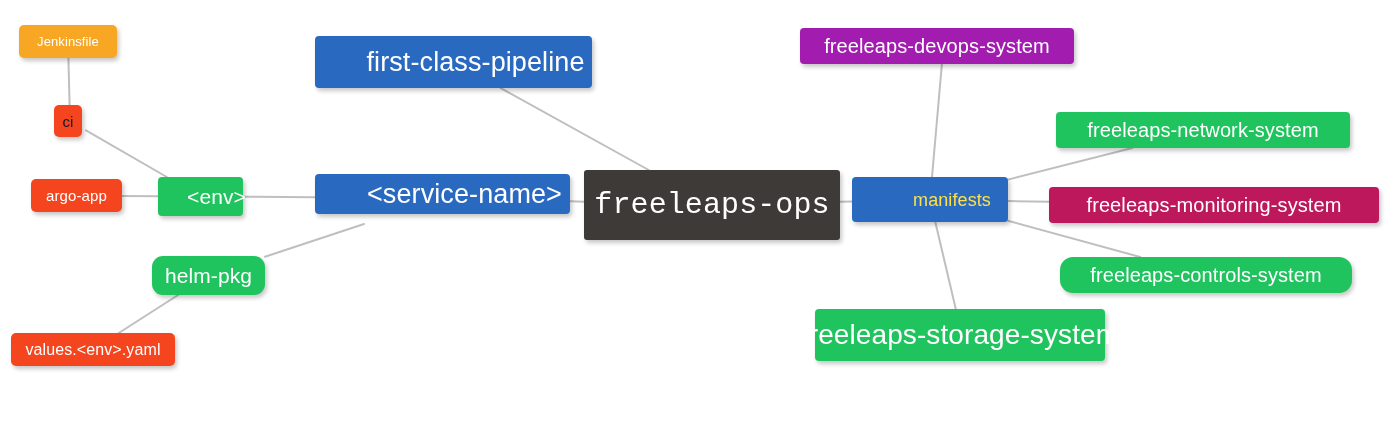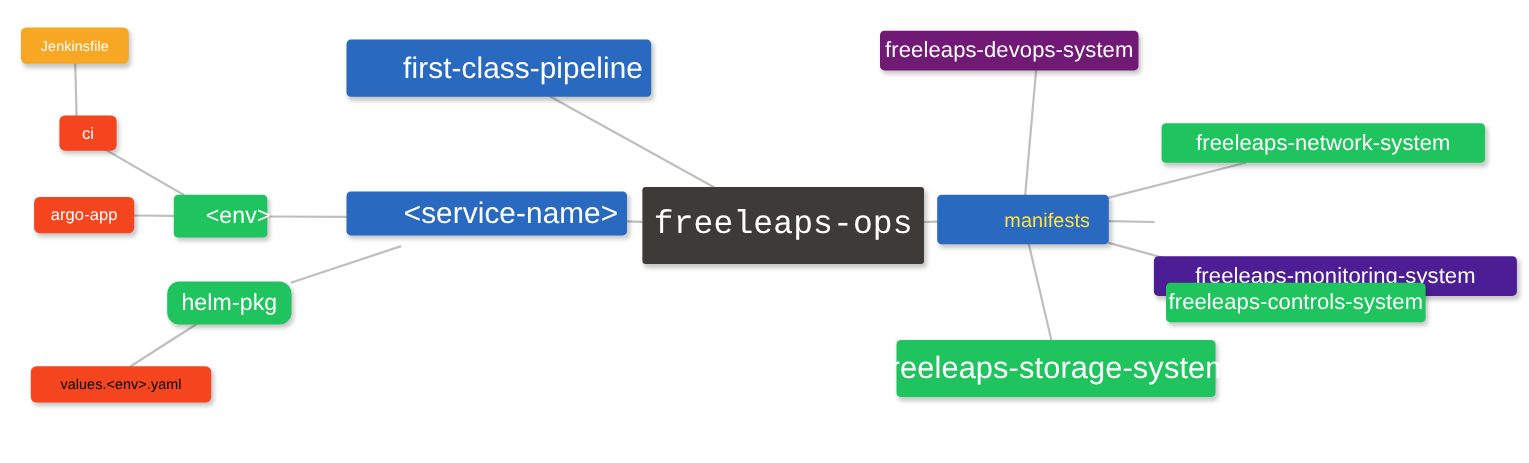--- a/index.html
+++ b/index.html
@@ -50,22 +50,22 @@
       <line x1="935.3" y1="222.0" x2="955.8" y2="309.0" stroke="#bfbfbf" stroke-width="2" stroke-linecap="round"></line>
     </svg>
   <div id="node-layer">
       <div class="node n-root" style="left: 584px; top: 170px; width: 256px; height: 70px; background: rgb(62, 58, 55); font-size: 30px; color: rgb(255, 255, 255);">freeleaps-ops</div>
       <div class="node n-lvl1" style="left: 315px; top: 36px; width: 277px; height: 52px; background: rgb(42, 105, 192); font-size: 27px; color: rgb(255, 255, 255);">first-class-pipeline</div>
       <div class="node n-lvl1" style="left: 315px; top: 174px; width: 255px; height: 40px; background: rgb(42, 105, 192); font-size: 27px; color: rgb(255, 255, 255);">&lt;service-name&gt;</div>
       <div class="node n-lvl1" style="left: 852px; top: 177px; width: 156px; height: 45px; background: rgb(42, 105, 192); font-size: 18px; color: #fde047;">manifests</div>
       <div class="node n-lvl2" style="left: 158px; top: 177px; width: 85px; height: 39px; background: rgb(31, 196, 94); font-size: 21px; color: rgb(255, 255, 255); padding-left: 32px;">&lt;env&gt;</div>
       <div class="node n-lvl2" style="left: 152px; top: 256px; width: 113px; height: 39px; background: rgb(31, 196, 94); font-size: 21px; color: rgb(255, 255, 255); border-radius: 11px;">helm-pkg</div>
       <div class="node n-lvl3" style="left: 19px; top: 25px; width: 98px; height: 33px; background: rgb(247, 167, 36); font-size: 13px; color: rgb(255, 255, 255);">Jenkinsfile</div>
-      <div class="node n-lvl3" style="left: 54px; top: 105px; width: 52px; height: 32px; background: rgb(244, 69, 30); font-size: 15px; color: #ffffff;">ci</div>
+      <div class="node n-lvl3" style="left: 54px; top: 105px; width: 28px; height: 32px; background: rgb(244, 69, 30); font-size: 15px; color: #0f172a;">ci</div>
       <div class="node n-lvl3" style="left: 31px; top: 179px; width: 91px; height: 33px; background: rgb(244, 69, 30); font-size: 15px; color: rgb(255, 255, 255);">argo-app</div>
-      <div class="node n-lvl3" style="left: 11px; top: 333px; width: 164px; height: 33px; background: rgb(244, 69, 30); font-size: 13px; color: #000000; margin-left: 17px;">values.&lt;env&gt;.yaml</div>
-      <div class="node n-lvl2" style="left: 800px; top: 28px; width: 235px; height: 36px; background: #701a75; font-size: 20px; color: rgb(255, 255, 255);">freeleaps-devops-system</div>
+      <div class="node n-lvl3" style="left: 11px; top: 333px; width: 164px; height: 33px; background: rgb(244, 69, 30); font-size: 16px; color: #ffffff;">values.&lt;env&gt;.yaml</div>
+      <div class="node n-lvl2" style="left: 800px; top: 28px; width: 274px; height: 36px; background: #a21caf; font-size: 20px; color: rgb(255, 255, 255);">freeleaps-devops-system</div>
       <div class="node n-lvl2" style="left: 1056px; top: 112px; width: 294px; height: 36px; background: rgb(31, 196, 94); font-size: 20px; color: rgb(255, 255, 255);">freeleaps-network-system</div>
-      <div class="node n-lvl2" style="left: 1049px; top: 187px; width: 330px; height: 36px; background: #4c1d95; font-size: 20px; color: rgb(255, 255, 255); margin-top: 46px;">freeleaps-monitoring-system</div>
-      <div class="node n-lvl2" style="left: 1060px; top: 257px; width: 236px; height: 36px; background: rgb(31, 196, 94); font-size: 20px; color: rgb(255, 255, 255);">freeleaps-controls-system</div>
+      <div class="node n-lvl2" style="left: 1049px; top: 187px; width: 330px; height: 36px; background: #be185d; font-size: 20px; color: rgb(255, 255, 255);">freeleaps-monitoring-system</div>
+      <div class="node n-lvl2" style="left: 1060px; top: 257px; width: 292px; height: 36px; background: rgb(31, 196, 94); font-size: 20px; color: rgb(255, 255, 255); border-radius: 13px;">freeleaps-controls-system</div>
       <div class="node n-lvl2" style="left: 815px; top: 309px; width: 290px; height: 52px; background: rgb(31, 196, 94); font-size: 28px; color: rgb(255, 255, 255);">freeleaps-storage-system</div>
     </div>
 </div>
 
 </body></html>

